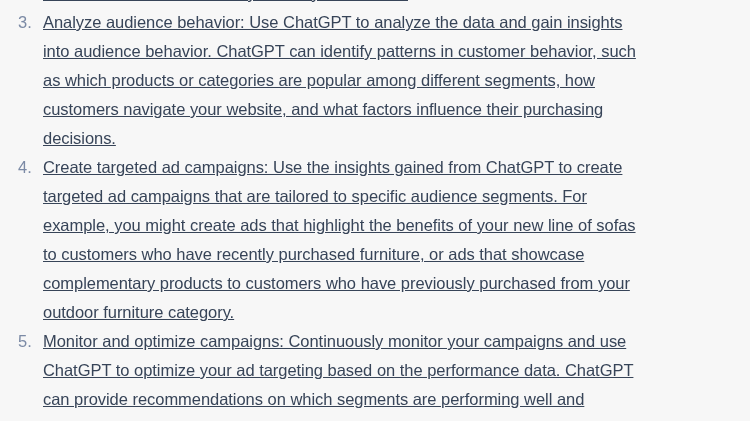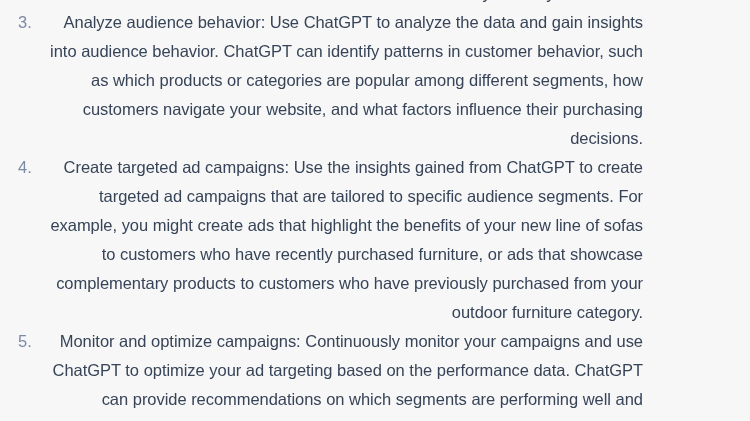--- a/index.html
+++ b/index.html
@@ -61,21 +61,22 @@
   }
 
   .item-text {
     display: block;
     color: #374458;
     font-size: 16.5px;
     line-height: 29px;
     letter-spacing: -0.05px;
     word-spacing: 0.1px;
     max-width: 600px;
-    text-align: right;
+    text-align: left;
+    text-decoration: underline;
   }
 
   
   .preceding-tail {
     position: relative;
     padding: 0 0 0 43px;
     min-height: 29px;
   }
   .preceding-tail .item-text {
     color: #374458;

